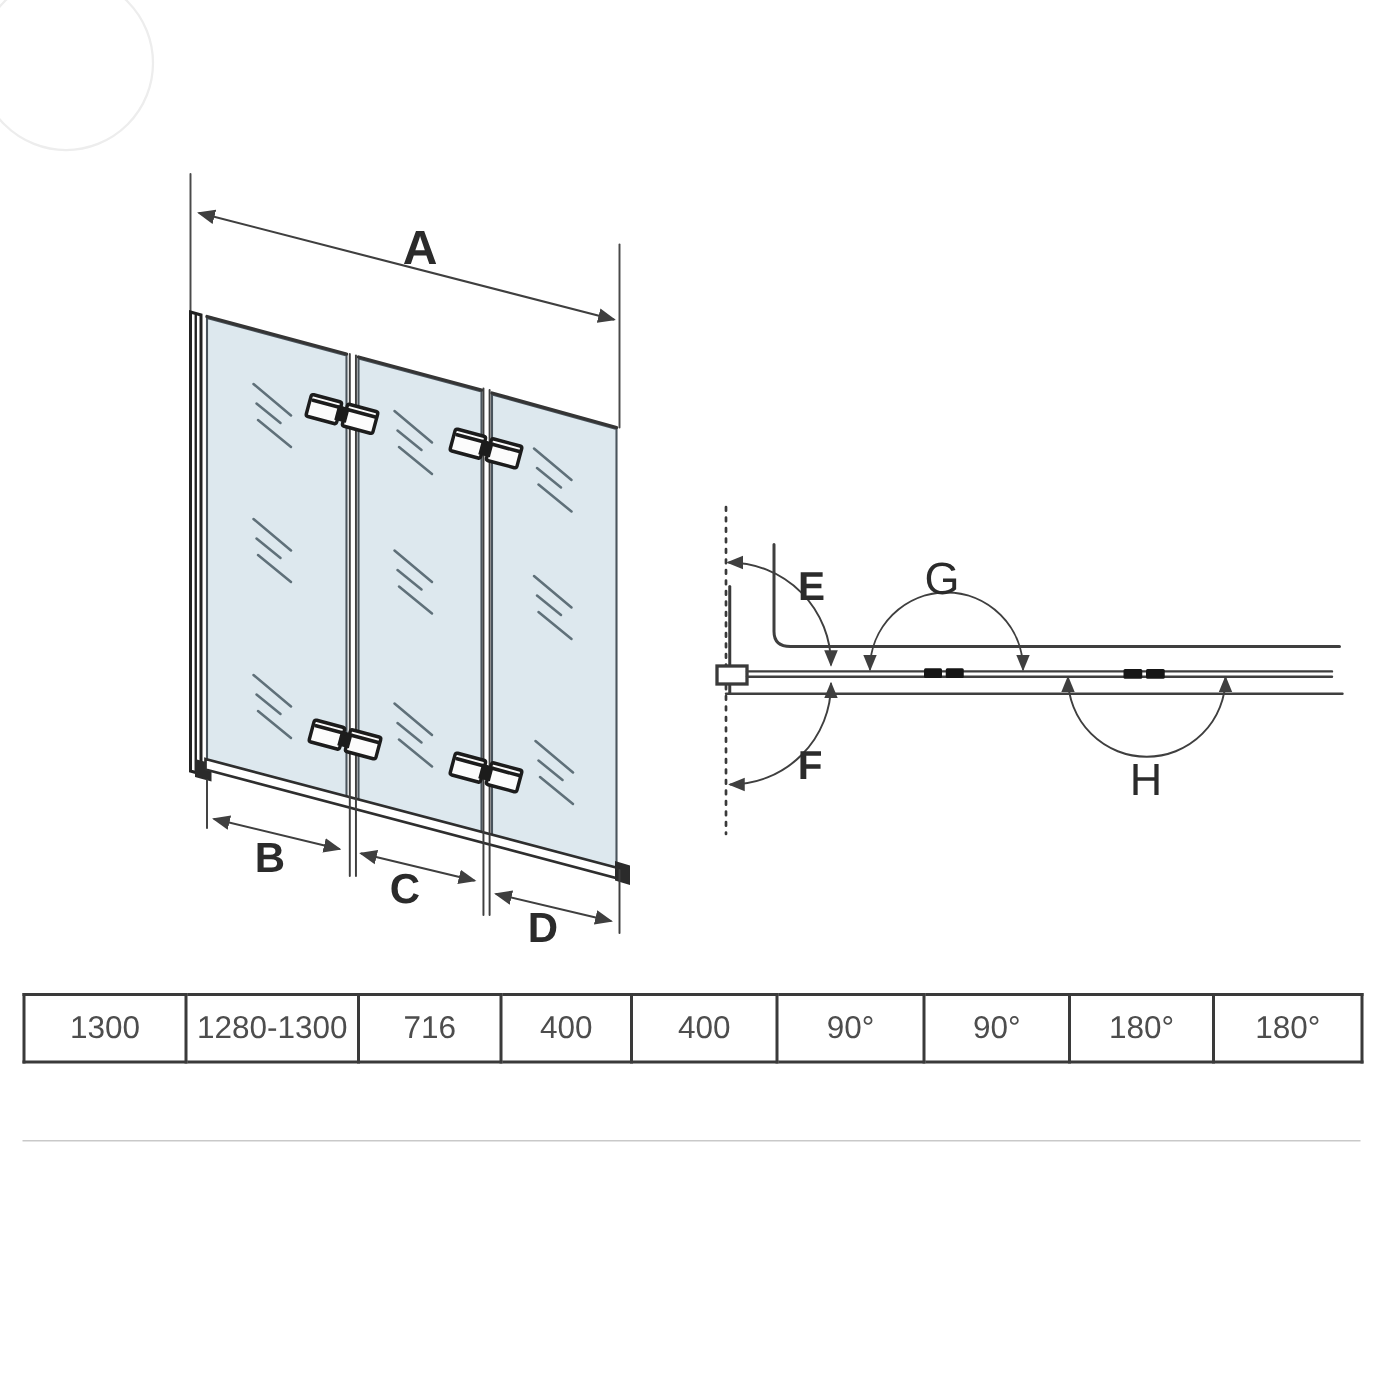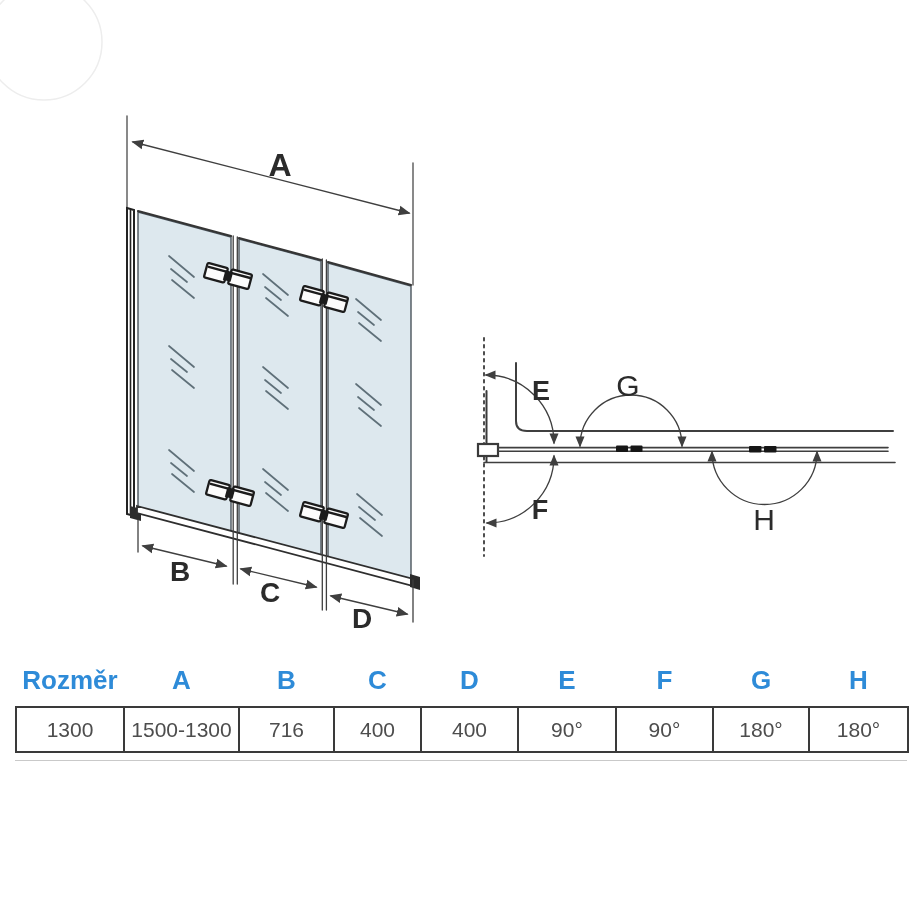--- a/index.html
+++ b/index.html
@@ -169,34 +169,23 @@
         <col style="width:115px">
         <col style="width:95px">
       <col style="width:87px">
         <col style="width:97px">
         <col style="width:98px">
       <col style="width:97px">
         <col style="width:96px">
         <col style="width:99px">
     </colgroup>
     <tbody>
-        <tr>
-      <th>Rozměr</th>
-      <th>A</th>
-      <th>B</th>
-      <th>C</th>
-      <th>D</th>
-      <th>E</th>
-      <th>F</th>
-      <th>G</th>
-      <th>H</th>
-    </tr>
     <tr>
       <td>1300</td>
-      <td>1500-1300</td>
+      <td>1280-1300</td>
       <td>716</td>
       <td>400</td>
       <td>400</td>
       <td>90°</td>
       <td>90°</td>
       <td>180°</td>
       <td>180°</td>
     </tr>
   </tbody>
     </table>

